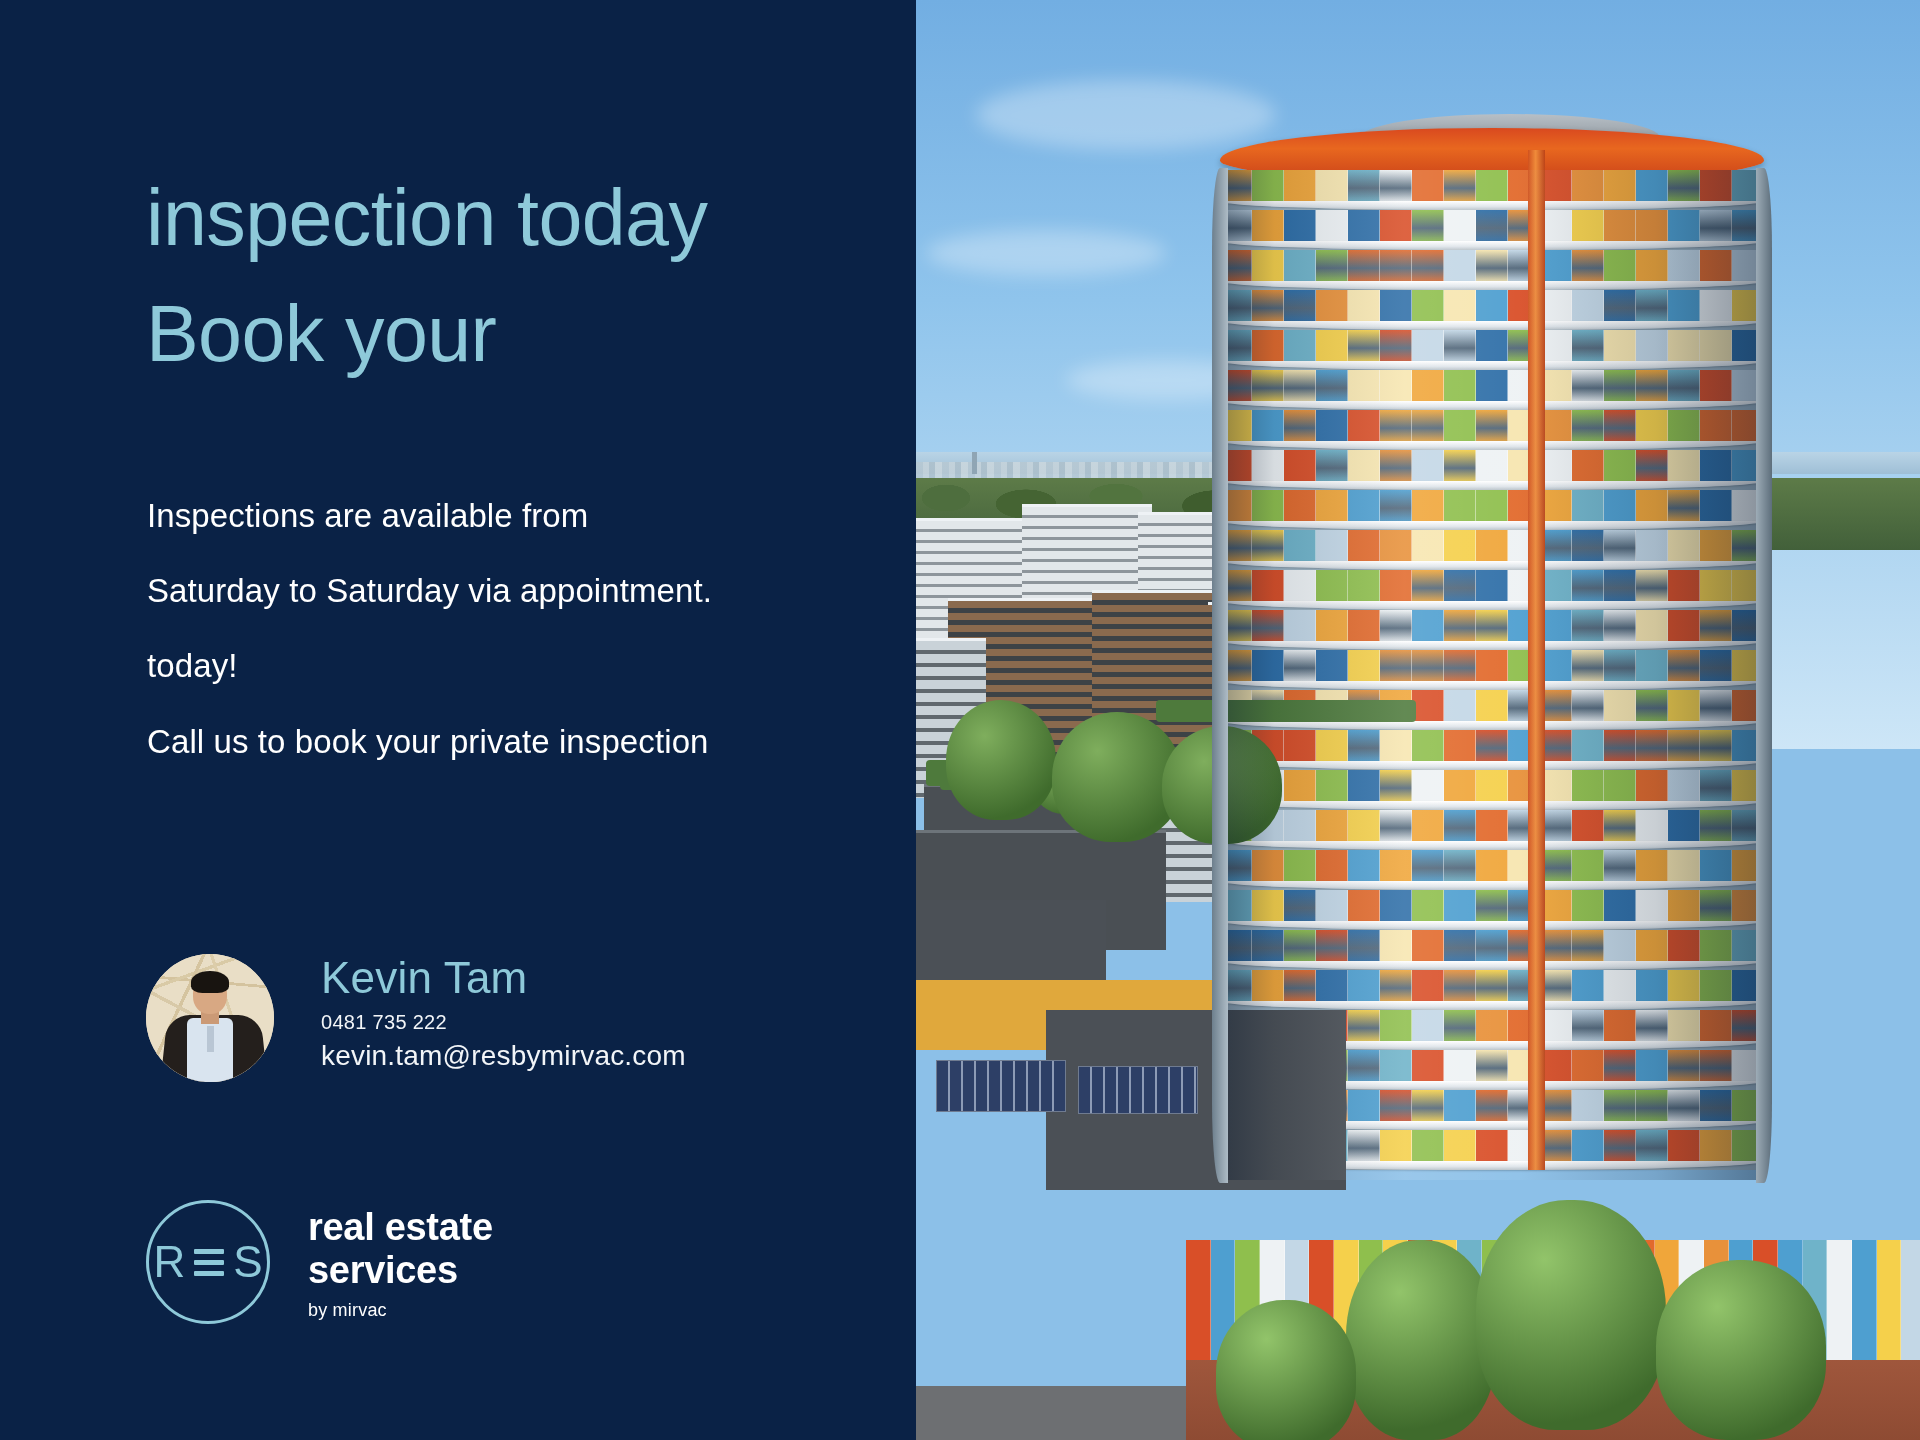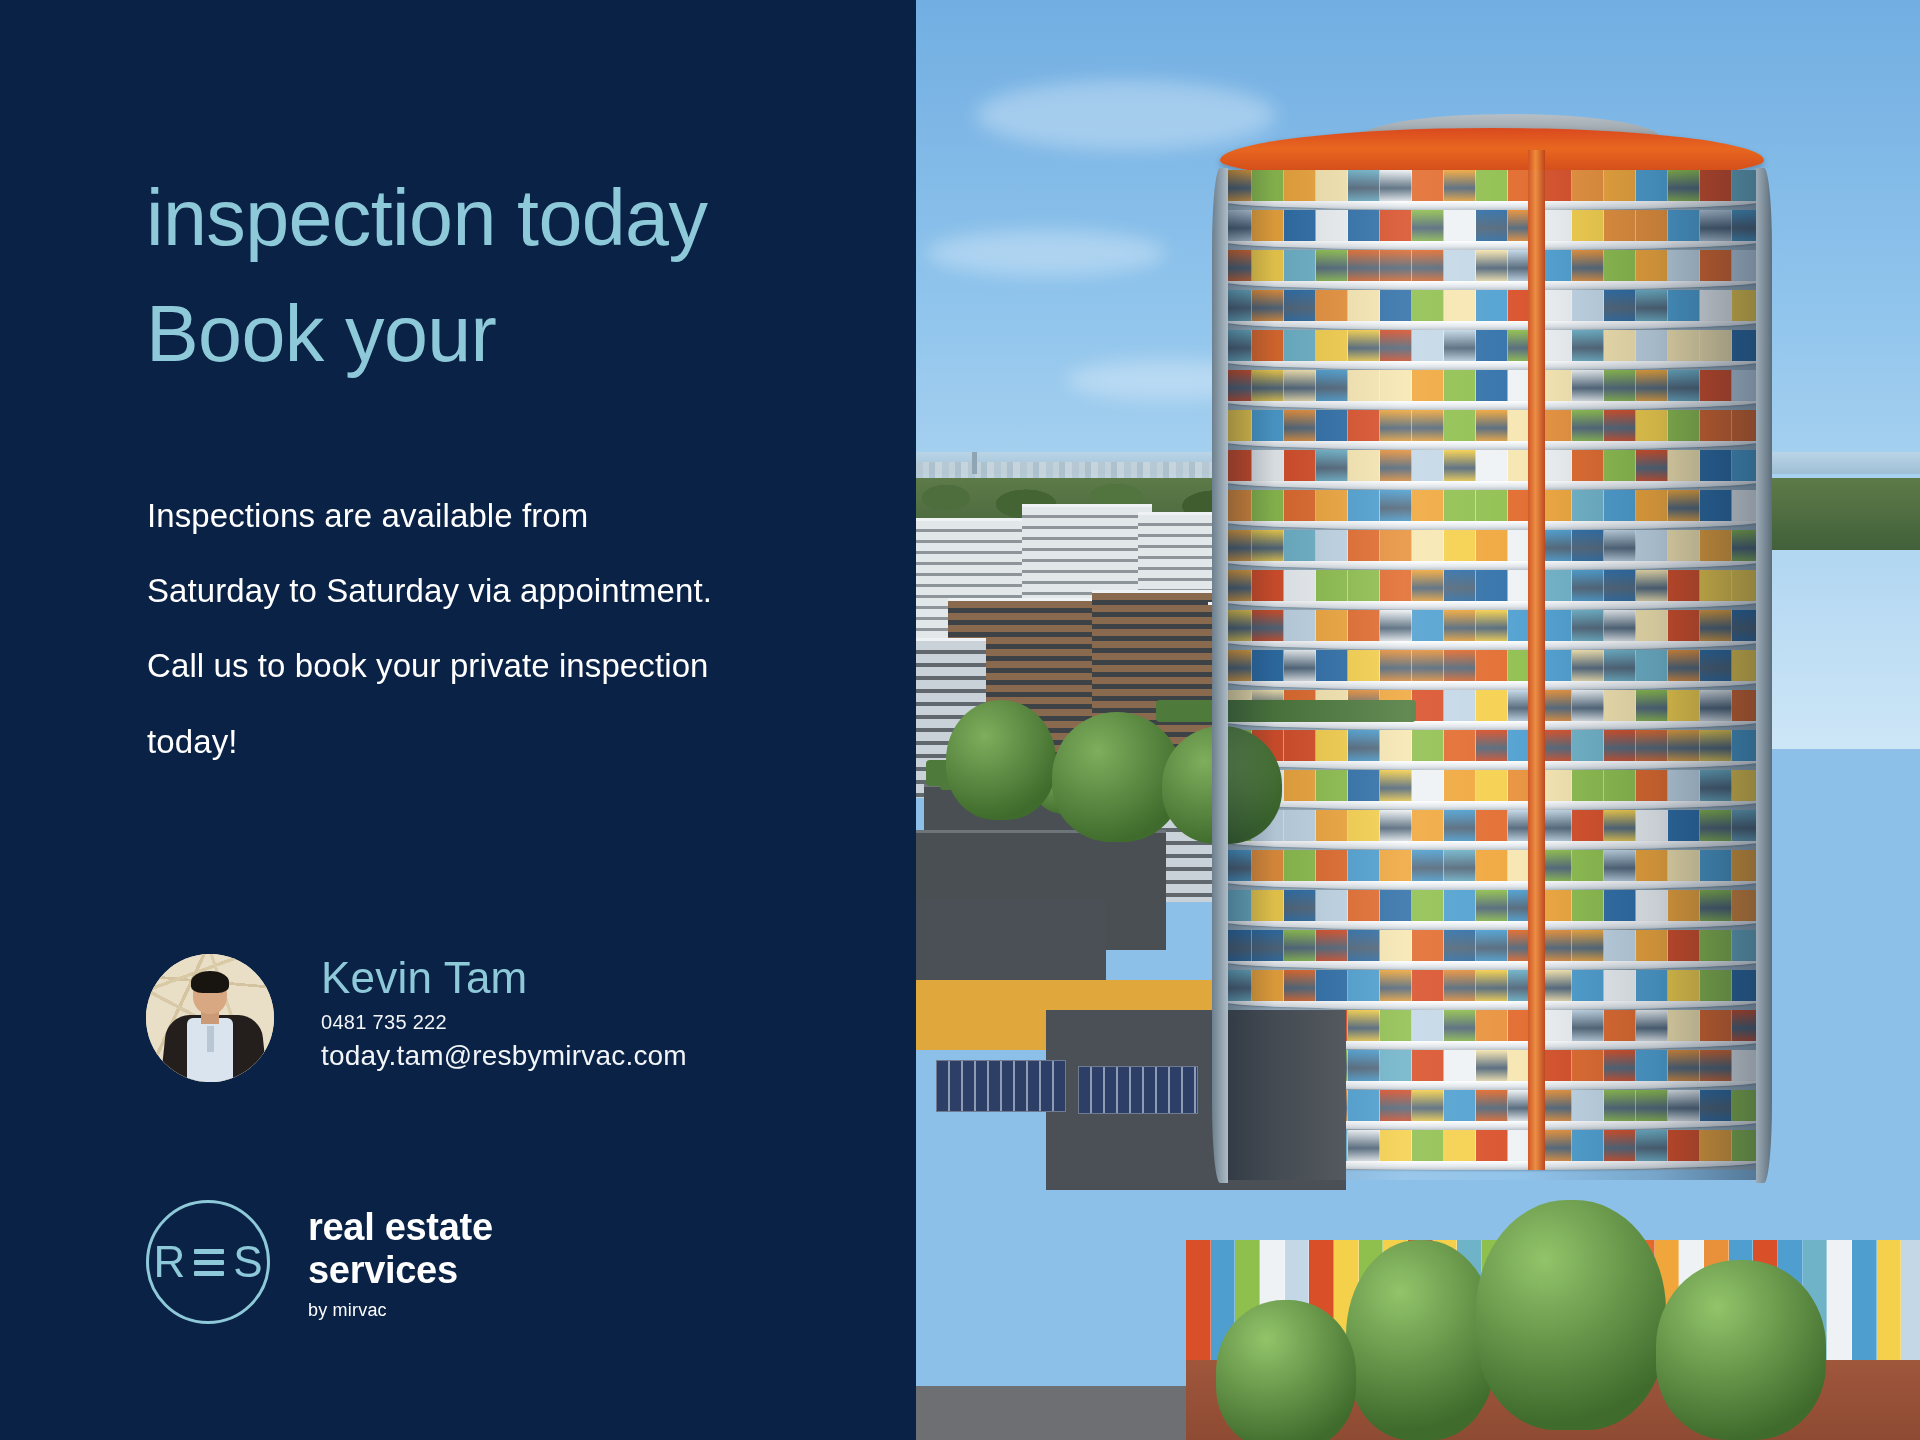--- a/index.html
+++ b/index.html
@@ -946,41 +946,41 @@
   <div class="left-panel">
 
     <h1 class="headline">
       <span>inspection today</span>
       <span>Book your</span>
     </h1>
 
     <div class="body-copy">
       <span>Inspections are available from</span>
       <span>Saturday to Saturday via appointment.</span>
+      <span>today!</span>
       <span>Call us to book your private inspection</span>
-      <span>today!</span>
     </div>
 
     <div class="agent">
       <div class="agent-avatar">
         <div class="avatar-map"></div>
         <div class="avatar-person">
           <div class="p-jacketL"></div>
           <div class="p-jacketR"></div>
           <div class="p-shirt"></div>
           <div class="p-tie"></div>
           <div class="p-neck"></div>
           <div class="p-head"></div>
           <div class="p-hair"></div>
         </div>
       </div>
       <div class="agent-info">
         <div class="agent-name">Kevin Tam</div>
         <div class="agent-phone">0481 735 222</div>
-        <div class="agent-email">today.tam@resbymirvac.com</div>
+        <div class="agent-email">kevin.tam@resbymirvac.com</div>
       </div>
     </div>
 
     <div class="logo-block">
       <div class="logo-mark">
         <div class="logo-mark-inner">
           <span class="rm-letter">R</span>
           <span class="rm-bars">
               <i></i>
               <i></i>

